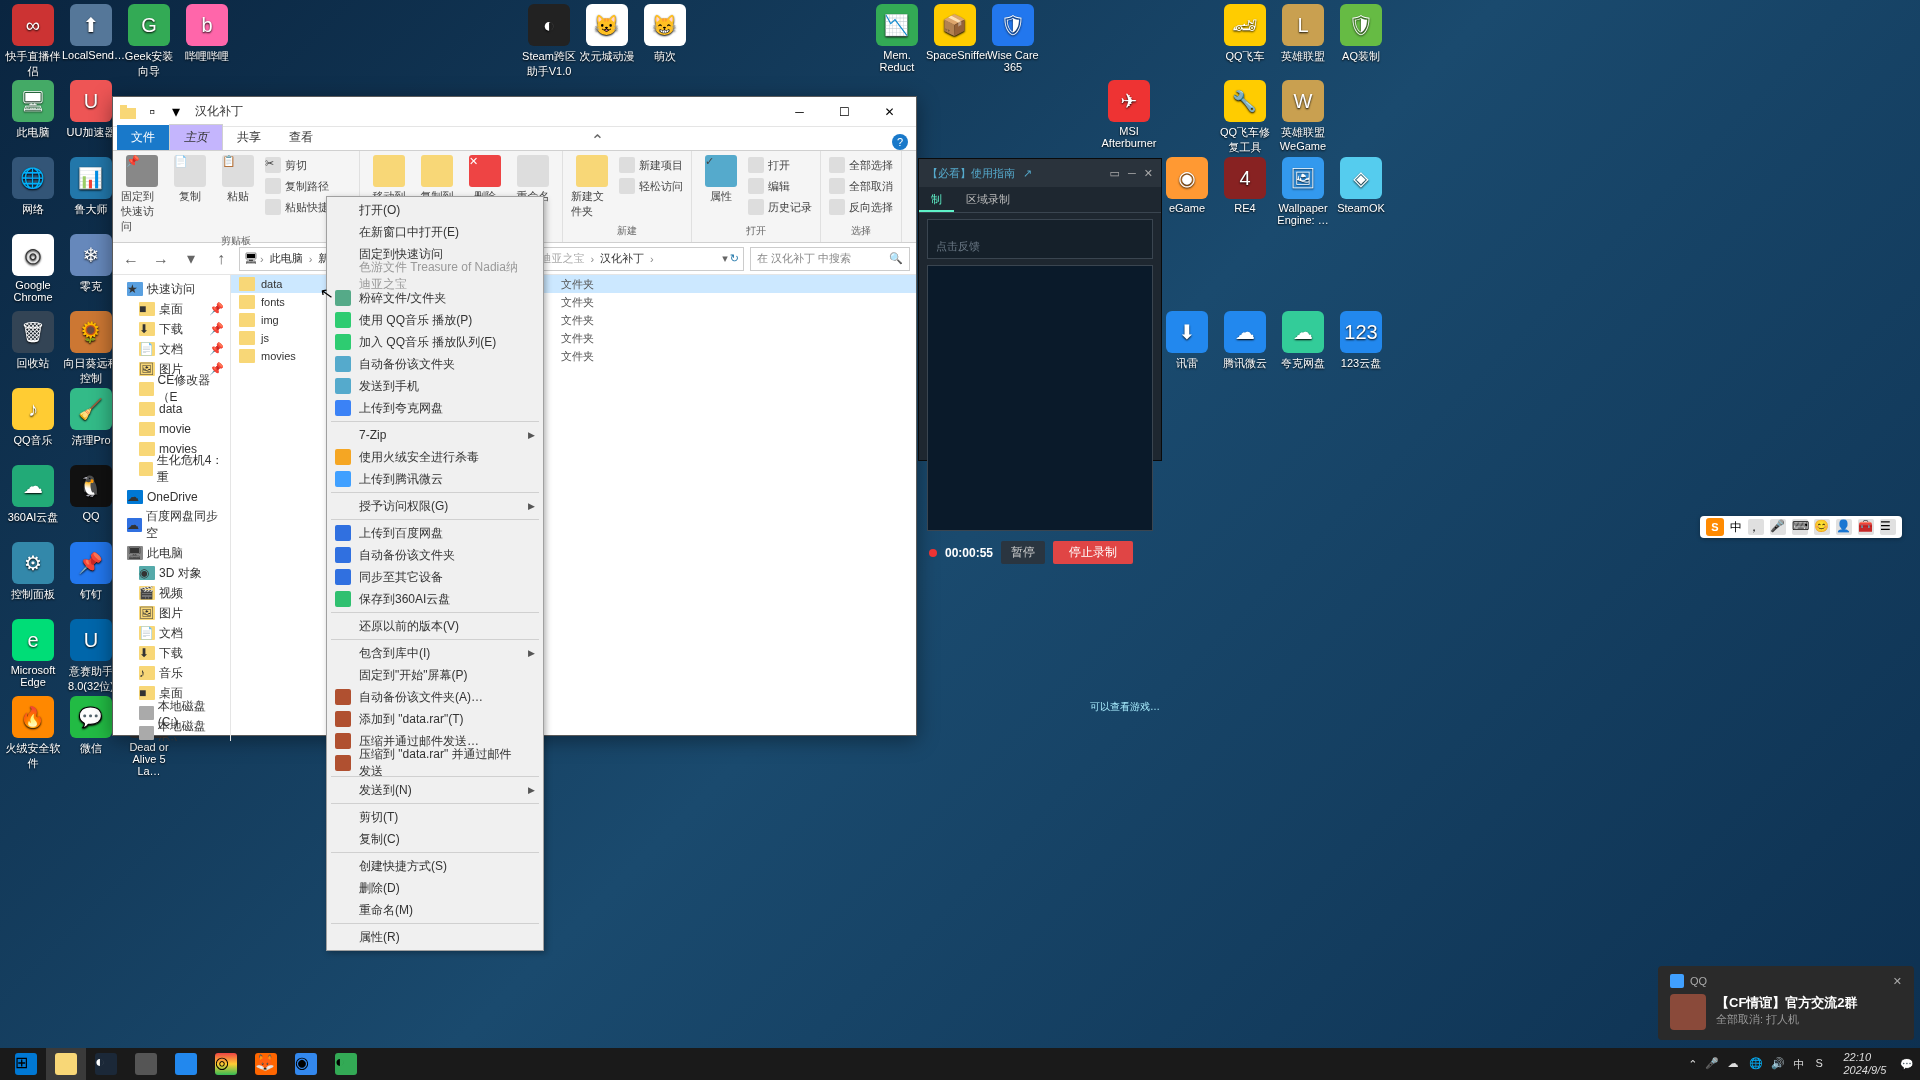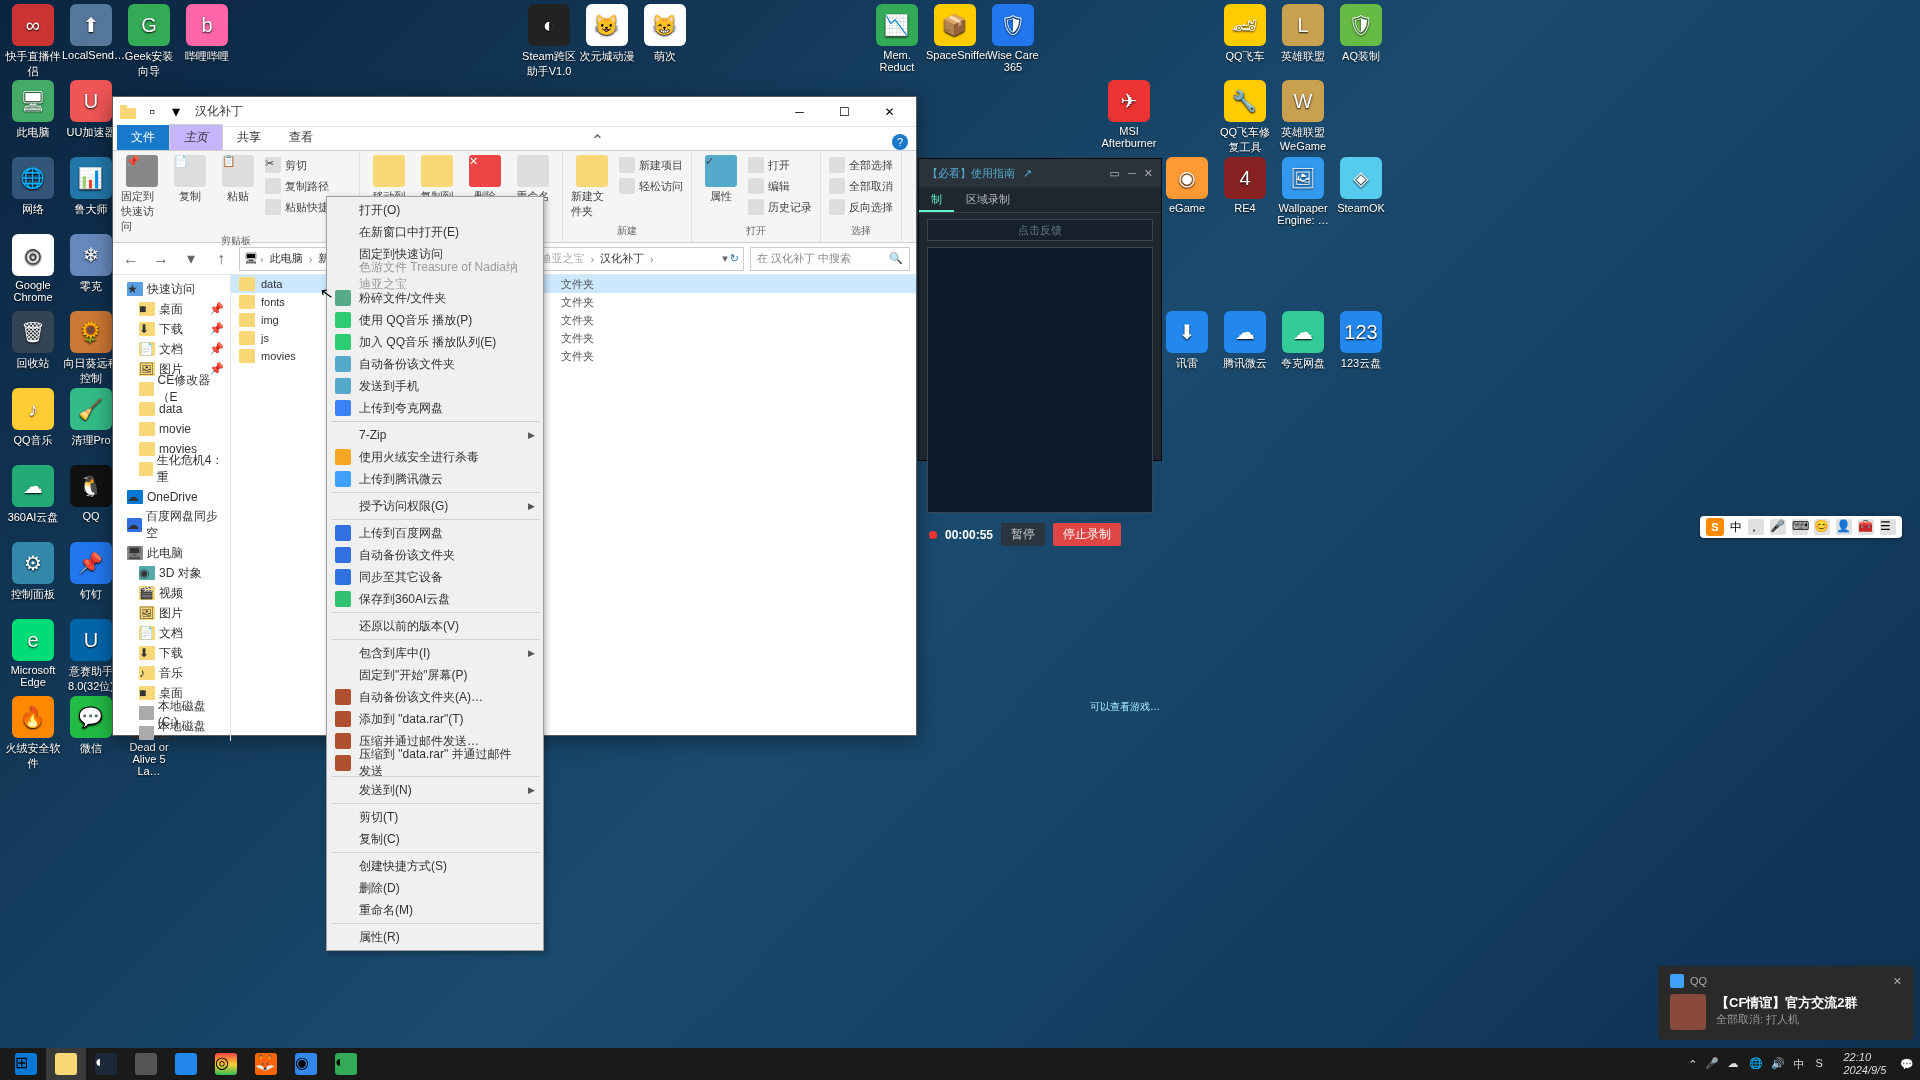--- a/index.html
+++ b/index.html
@@ -72,27 +72,27 @@
 .statusbar .viewicons span { width: 18px; height: 16px; border: 1px solid #ccc; }
 
 .cursor { position: absolute; left: 320px; top: 284px; z-index: 60; font-size: 16px; pointer-events:none; transform: rotate(-10deg); }
 
 .rec-window { position: absolute; left: 918px; top: 158px; width: 244px; height: 303px; background: #1e2730; border: 1px solid #0a0a0a; font-size: 11px; color: #bbb; }
 .rec-window .rtitle { height: 28px; background: #2a333c; display: flex; align-items: center; padding: 0 8px; gap: 8px; color: #5ac; }
 .rec-window .rtitle .rbtns { margin-left: auto; display: flex; gap: 8px; color: #aaa; }
 .rec-window .rtabs { height: 26px; display: flex; border-bottom: 1px solid #3a4550; }
 .rec-window .rtabs span { padding: 5px 12px; font-size: 11px; }
 .rec-window .rtabs span.a { color: #5ef2c8; border-bottom: 2px solid #5ef2c8; }
-.rec-window .rfeedback { margin: 6px 8px; height: 22px; background: #15202a; border: 1px solid #3a4550; padding: 3px 8px; color: #6a7885; text-align: center; }
+.rec-window .rfeedback { margin: 6px 8px; height: 22px; background: #15202a; border: 1px solid #3a4550; padding: 19px 8px; color: #6a7885; }
 .rec-window .preview { margin: 4px 8px; height: 266px; background: #0a1a2a; border: 1px solid #3a4550; }
 .rec-window .controls { display: flex; align-items: center; gap: 8px; padding: 6px 10px; font-size: 12px; }
 .rec-window .controls .dot { width: 8px; height: 8px; background: #e33; border-radius: 50%; }
 .rec-window .controls .time { color: #fff; font-weight: bold; }
 .rec-window .controls .pause { padding: 3px 10px; background: #2a3540; border-radius: 2px; color: #ccc; }
-.rec-window .controls .stop { padding: 3px 10px; background: #e04545; border-radius: 2px; color: #fff; }
+.rec-window .controls .stop { padding: 3px 16px; background: #e04545; border-radius: 2px; color: #fff; }
 
 .qq-notif { position: absolute; right: 6px; bottom: 40px; width: 256px; height: 74px; background: #2a2a2a; border-radius: 4px; padding: 8px 12px; color: #ddd; font-size: 12px; }
 .qq-notif .qhdr { display: flex; align-items: center; gap: 6px; font-size: 11px; color: #aaa; }
 .qq-notif .qhdr .qic { width: 14px; height: 14px; background: #40a0ff; border-radius: 2px; }
 .qq-notif .qhdr .qx { margin-left: auto; }
 .qq-notif .qbody { display: flex; gap: 10px; margin-top: 6px; }
 .qq-notif .qbody .qav { width: 36px; height: 36px; background: #8a4a3a; border-radius: 4px; }
 .qq-notif .qbody .qt1 { font-weight: bold; color: #fff; font-size: 13px; }
 .qq-notif .qbody .qt2 { color: #999; font-size: 11px; }
 

